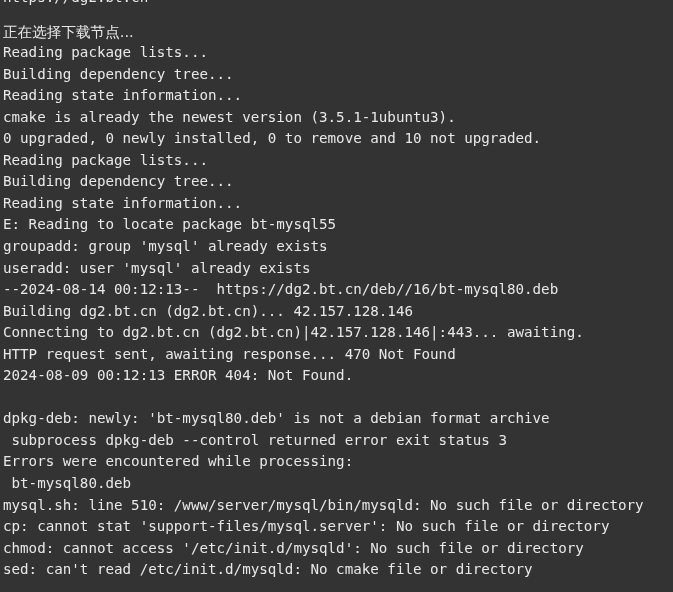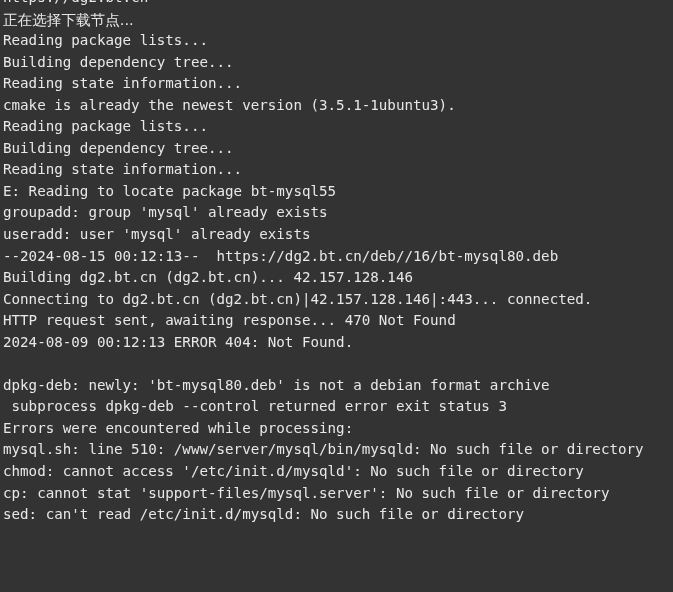--- a/index.html
+++ b/index.html
@@ -38,46 +38,49 @@
     white-space: pre;
     font-variant-ligatures: none;
     -webkit-font-smoothing: subpixel-antialiased;
   }
   .row.blank {
     height: 21.55px;
   }
   .cjk {
     font-family: "DejaVu Sans", "Liberation Sans", sans-serif;
     font-size: 14.6px;
+    margin-top: 12px;
   }
 </style>
 </head>
 <body>
 
 <div id="terminal">
   <div id="scroll">
       <div class="row">https://dg2.bt.cn</div>
       <div class="row cjk">正在选择下载节点...</div>
       <div class="row">Reading package lists...</div>
       <div class="row">Building dependency tree...</div>
       <div class="row">Reading state information...</div>
       <div class="row">cmake is already the newest version (3.5.1-1ubuntu3).</div>
+      <div class="row">0 upgraded, 0 newly installed, 0 to remove and 10 not upgraded.</div>
       <div class="row">Reading package lists...</div>
       <div class="row">Building dependency tree...</div>
       <div class="row">Reading state information...</div>
       <div class="row">E: Reading to locate package bt-mysql55</div>
       <div class="row">groupadd: group 'mysql' already exists</div>
       <div class="row">useradd: user 'mysql' already exists</div>
-      <div class="row">--2024-08-15 00:12:13--  https://dg2.bt.cn/deb//16/bt-mysql80.deb</div>
+      <div class="row">--2024-08-14 00:12:13--  https://dg2.bt.cn/deb//16/bt-mysql80.deb</div>
       <div class="row">Building dg2.bt.cn (dg2.bt.cn)... 42.157.128.146</div>
-      <div class="row">Connecting to dg2.bt.cn (dg2.bt.cn)|42.157.128.146|:443... connected.</div>
+      <div class="row">Connecting to dg2.bt.cn (dg2.bt.cn)|42.157.128.146|:443... awaiting.</div>
       <div class="row">HTTP request sent, awaiting response... 470 Not Found</div>
       <div class="row">2024-08-09 00:12:13 ERROR 404: Not Found.</div>
       <div class="row blank"></div>
       <div class="row">dpkg-deb: newly: 'bt-mysql80.deb' is not a debian format archive</div>
       <div class="row"> subprocess dpkg-deb --control returned error exit status 3</div>
       <div class="row">Errors were encountered while processing:</div>
+      <div class="row"> bt-mysql80.deb</div>
       <div class="row">mysql.sh: line 510: /www/server/mysql/bin/mysqld: No such file or directory</div>
+      <div class="row">cp: cannot stat 'support-files/mysql.server': No such file or directory</div>
       <div class="row">chmod: cannot access '/etc/init.d/mysqld': No such file or directory</div>
-      <div class="row">cp: cannot stat 'support-files/mysql.server': No such file or directory</div>
-      <div class="row">sed: can't read /etc/init.d/mysqld: No such file or directory</div>
+      <div class="row">sed: can't read /etc/init.d/mysqld: No cmake file or directory</div>
     </div>
 </div>
 
 </body></html>

